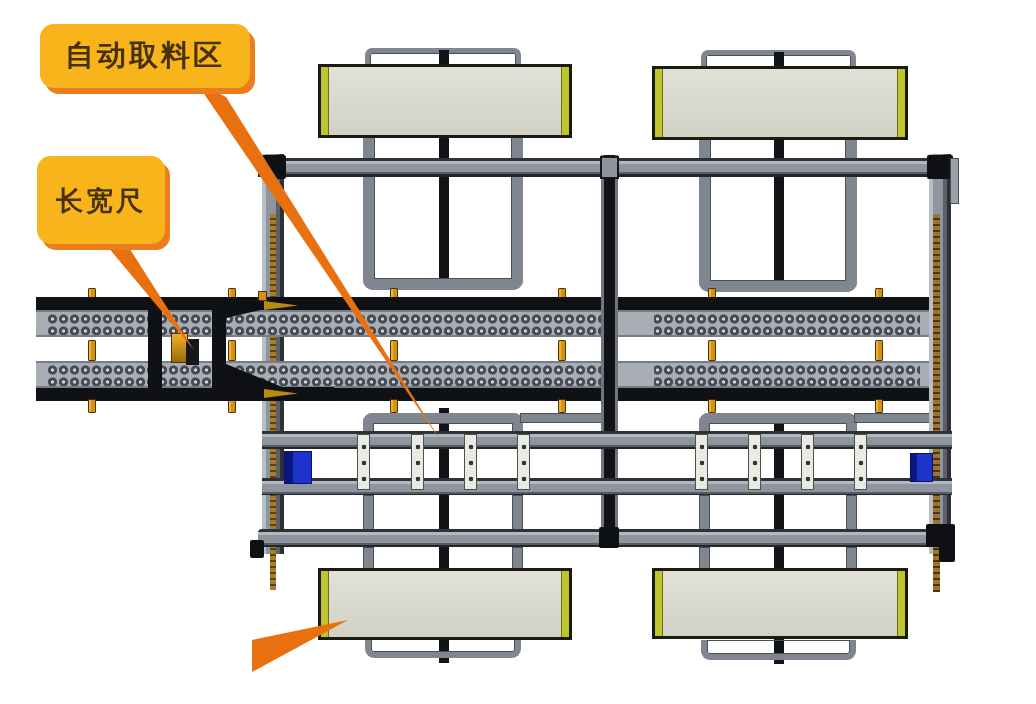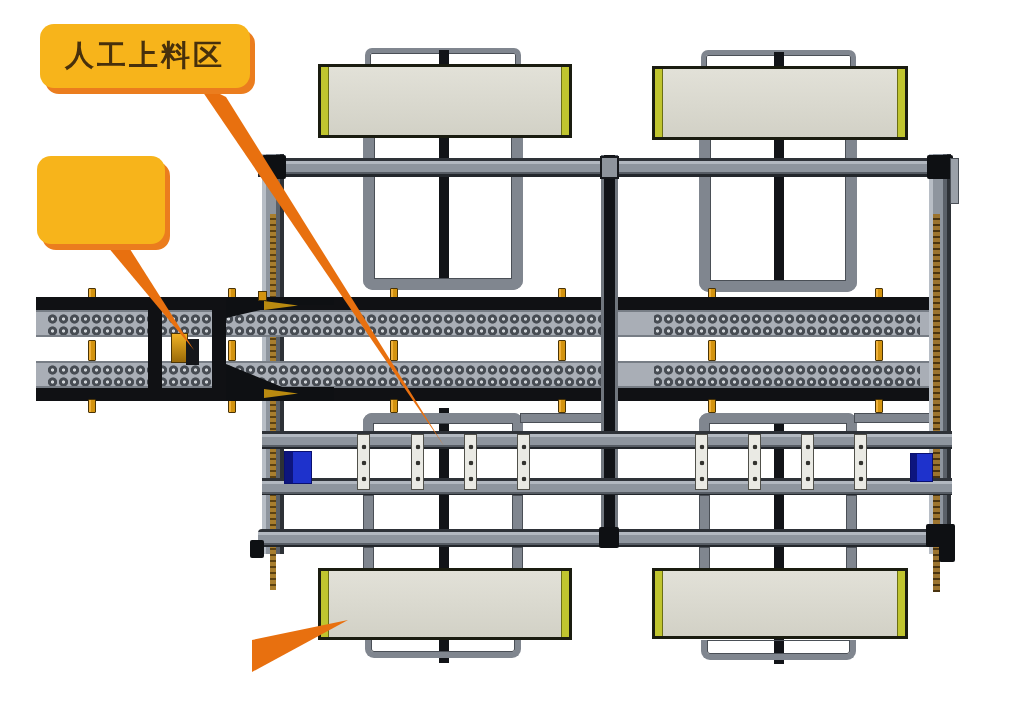--- a/index.html
+++ b/index.html
@@ -203,18 +203,19 @@
       <div class="edge r"></div>
   </div>
 
   <svg width="1036" height="704" viewBox="0 0 1036 704" style="left:0;top:0;z-index:30;pointer-events:none;">
     <polygon points="196,82 226,97 444,446" fill="var(--leader-orange)"></polygon>
     <polygon points="102,240 128,246 194,350" fill="var(--leader-orange)"></polygon>
     <polygon points="252,640 252,672 348,620" fill="var(--leader-orange)"></polygon>
   </svg>
 
   <div class="callout" style="left:40px;top:24px;width:210px;height:64px;font-size:29px;">
-    <span class="ln">人工上料区</span>
+    <span class="ln">自动取料区</span>
   </div>
   <div class="callout" style="left:37px;top:156px;width:128px;height:88px;font-size:27px;line-height:37px;flex-direction:column;">
+    <span class="ln">长宽尺</span>
   </div>
 
 </div>
 
 </body></html>

